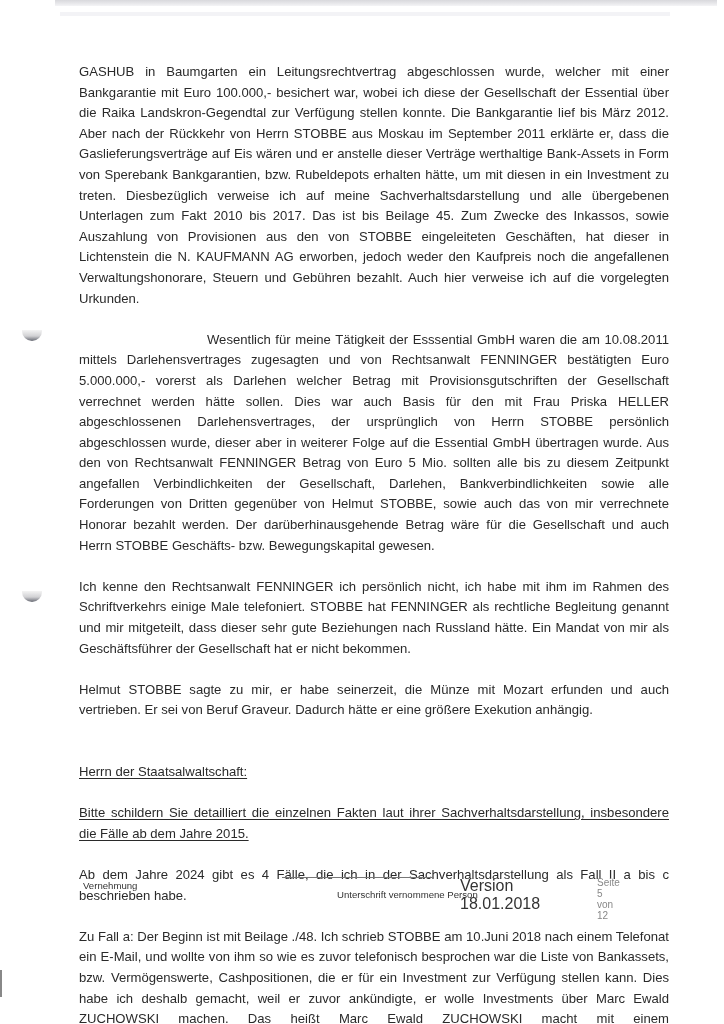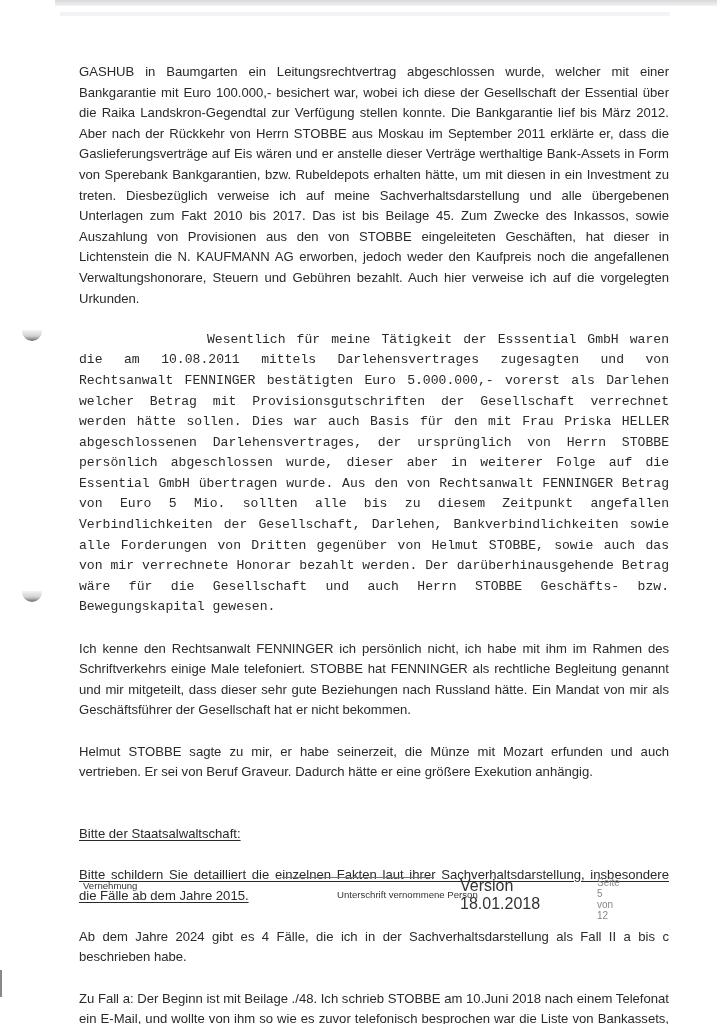--- a/index.html
+++ b/index.html
@@ -25,21 +25,21 @@
   }
   .edge-mark {
     position: absolute; left: 0; top: 970px; width: 2px; height: 27px; background: #888;
   }
   .content {
     position: absolute; left: 79px; top: 20px; width: 590px;
     font-size: 13.1px; line-height: 20.6px; margin-top: 40px;
   }
   .para { margin: 0; text-align: justify; }
   .gap { height: 20.6px; }
-  .indent { text-indent: 128px; font-family: Liberation Mono, monospace; }
+  .indent { text-indent: 128px; }
   .u { text-decoration: underline; text-underline-offset: 2px; }
   .footer {
     position: absolute; top: 873px; left: 0; width: 592px; height: 40px;
     font-size: 9.6px; color: #333;
   }
   .f-left { position: absolute; left: 83px; top: 7px; }
   .f-line { position: absolute; left: 282px; top: 4px; width: 152px; border-top: 1px solid #777; }
   .f-sig { position: absolute; left: 297px; top: 16px; margin-left: 40px; }
   .f-ver { position: absolute; left: 460px; top: 4px; font-size: 16px; }
   .f-page { position: absolute; left: 597px; top: 4px; color: #888; font-size: 10px; }
@@ -55,21 +55,21 @@
 
 <div class="content">
   <p class="para" style="margin-top:2px">GASHUB in Baumgarten ein Leitungsrechtvertrag abgeschlossen wurde, welcher mit einer Bankgarantie mit Euro 100.000,- besichert war, wobei ich diese der Gesellschaft der Essential über die Raika Landskron-Gegendtal zur Verfügung stellen konnte. Die Bankgarantie lief bis März 2012. Aber nach der Rückkehr von Herrn STOBBE aus Moskau im September 2011 erklärte er, dass die Gaslieferungsverträge auf Eis wären und er anstelle dieser Verträge werthaltige Bank-Assets in Form von Sperebank Bankgarantien, bzw. Rubeldepots erhalten hätte, um mit diesen in ein Investment zu treten. Diesbezüglich verweise ich auf meine Sachverhaltsdarstellung und alle übergebenen Unterlagen zum Fakt 2010 bis 2017. Das ist bis Beilage 45. Zum Zwecke des Inkassos, sowie Auszahlung von Provisionen aus den von STOBBE eingeleiteten Geschäften, hat dieser in Lichtenstein die N. KAUFMANN AG erworben, jedoch weder den Kaufpreis noch die angefallenen Verwaltungshonorare, Steuern und Gebühren bezahlt. Auch hier verweise ich auf die vorgelegten Urkunden.</p>
   <div class="gap"></div>
   <p class="para indent">Wesentlich für meine Tätigkeit der Esssential GmbH waren die am 10.08.2011 mittels Darlehensvertrages zugesagten und von Rechtsanwalt FENNINGER bestätigten Euro 5.000.000,- vorerst als Darlehen welcher Betrag mit Provisionsgutschriften der Gesellschaft verrechnet werden hätte sollen. Dies war auch Basis für den mit Frau Priska HELLER abgeschlossenen Darlehensvertrages, der ursprünglich von Herrn STOBBE persönlich abgeschlossen wurde, dieser aber in weiterer Folge auf die Essential GmbH übertragen wurde. Aus den von Rechtsanwalt FENNINGER Betrag von Euro 5 Mio. sollten alle bis zu diesem Zeitpunkt angefallen Verbindlichkeiten der Gesellschaft, Darlehen, Bankverbindlichkeiten sowie alle Forderungen von Dritten gegenüber von Helmut STOBBE, sowie auch das von mir verrechnete Honorar bezahlt werden. Der darüberhinausgehende Betrag wäre für die Gesellschaft und auch Herrn STOBBE Geschäfts- bzw. Bewegungskapital gewesen.</p>
   <div class="gap"></div>
   <p class="para">Ich kenne den Rechtsanwalt FENNINGER ich persönlich nicht, ich habe mit ihm im Rahmen des Schriftverkehrs einige Male telefoniert. STOBBE hat FENNINGER als rechtliche Begleitung genannt und mir mitgeteilt, dass dieser sehr gute Beziehungen nach Russland hätte. Ein Mandat von mir als Geschäftsführer der Gesellschaft hat er nicht bekommen.</p>
   <div class="gap"></div>
   <p class="para">Helmut STOBBE sagte zu mir, er habe seinerzeit, die Münze mit Mozart erfunden und auch vertrieben. Er sei von Beruf Graveur. Dadurch hätte er eine größere Exekution anhängig.</p>
   <div class="gap" style="height:41px"></div>
-  <p class="para u">Bitte der Staatsalwaltschaft:</p>
+  <p class="para u">Herrn der Staatsalwaltschaft:</p>
   <div class="gap"></div>
   <p class="para u">Bitte schildern Sie detailliert die einzelnen Fakten laut ihrer Sachverhaltsdarstellung, insbesondere die Fälle ab dem Jahre 2015.</p>
   <div class="gap"></div>
   <p class="para">Ab dem Jahre 2024 gibt es 4 Fälle, die ich in der Sachverhaltsdarstellung als Fall II a bis c beschrieben habe.</p>
   <div class="gap"></div>
   <p class="para" style="text-align-last: justify;">Zu Fall a: Der Beginn ist mit Beilage ./48. Ich schrieb STOBBE am 10.Juni 2018 nach einem Telefonat ein E-Mail, und wollte von ihm so wie es zuvor telefonisch besprochen war die Liste von Bankassets, bzw. Vermögenswerte, Cashpositionen, die er für ein Investment zur Verfügung stellen kann. Dies habe ich deshalb gemacht, weil er zuvor ankündigte, er wolle Investments über Marc Ewald ZUCHOWSKI machen. Das heißt Marc Ewald ZUCHOWSKI macht mit einem</p>
 </div>
 
 <div class="footer">
   <span class="f-left">Vernehmung</span>

